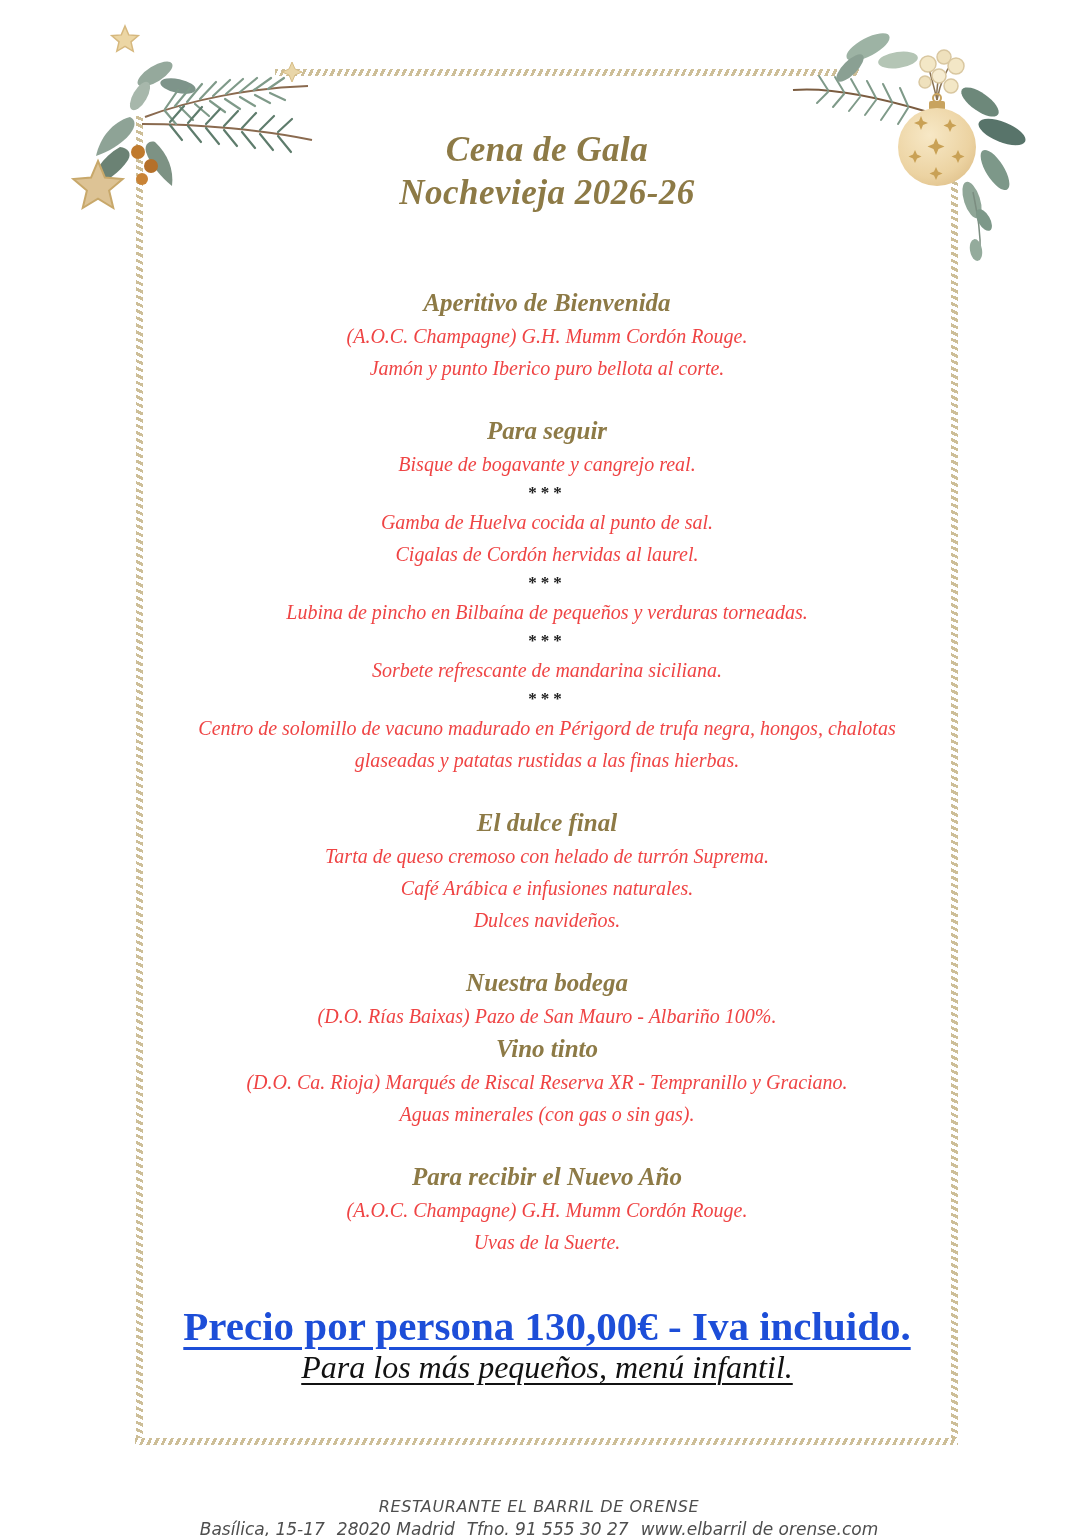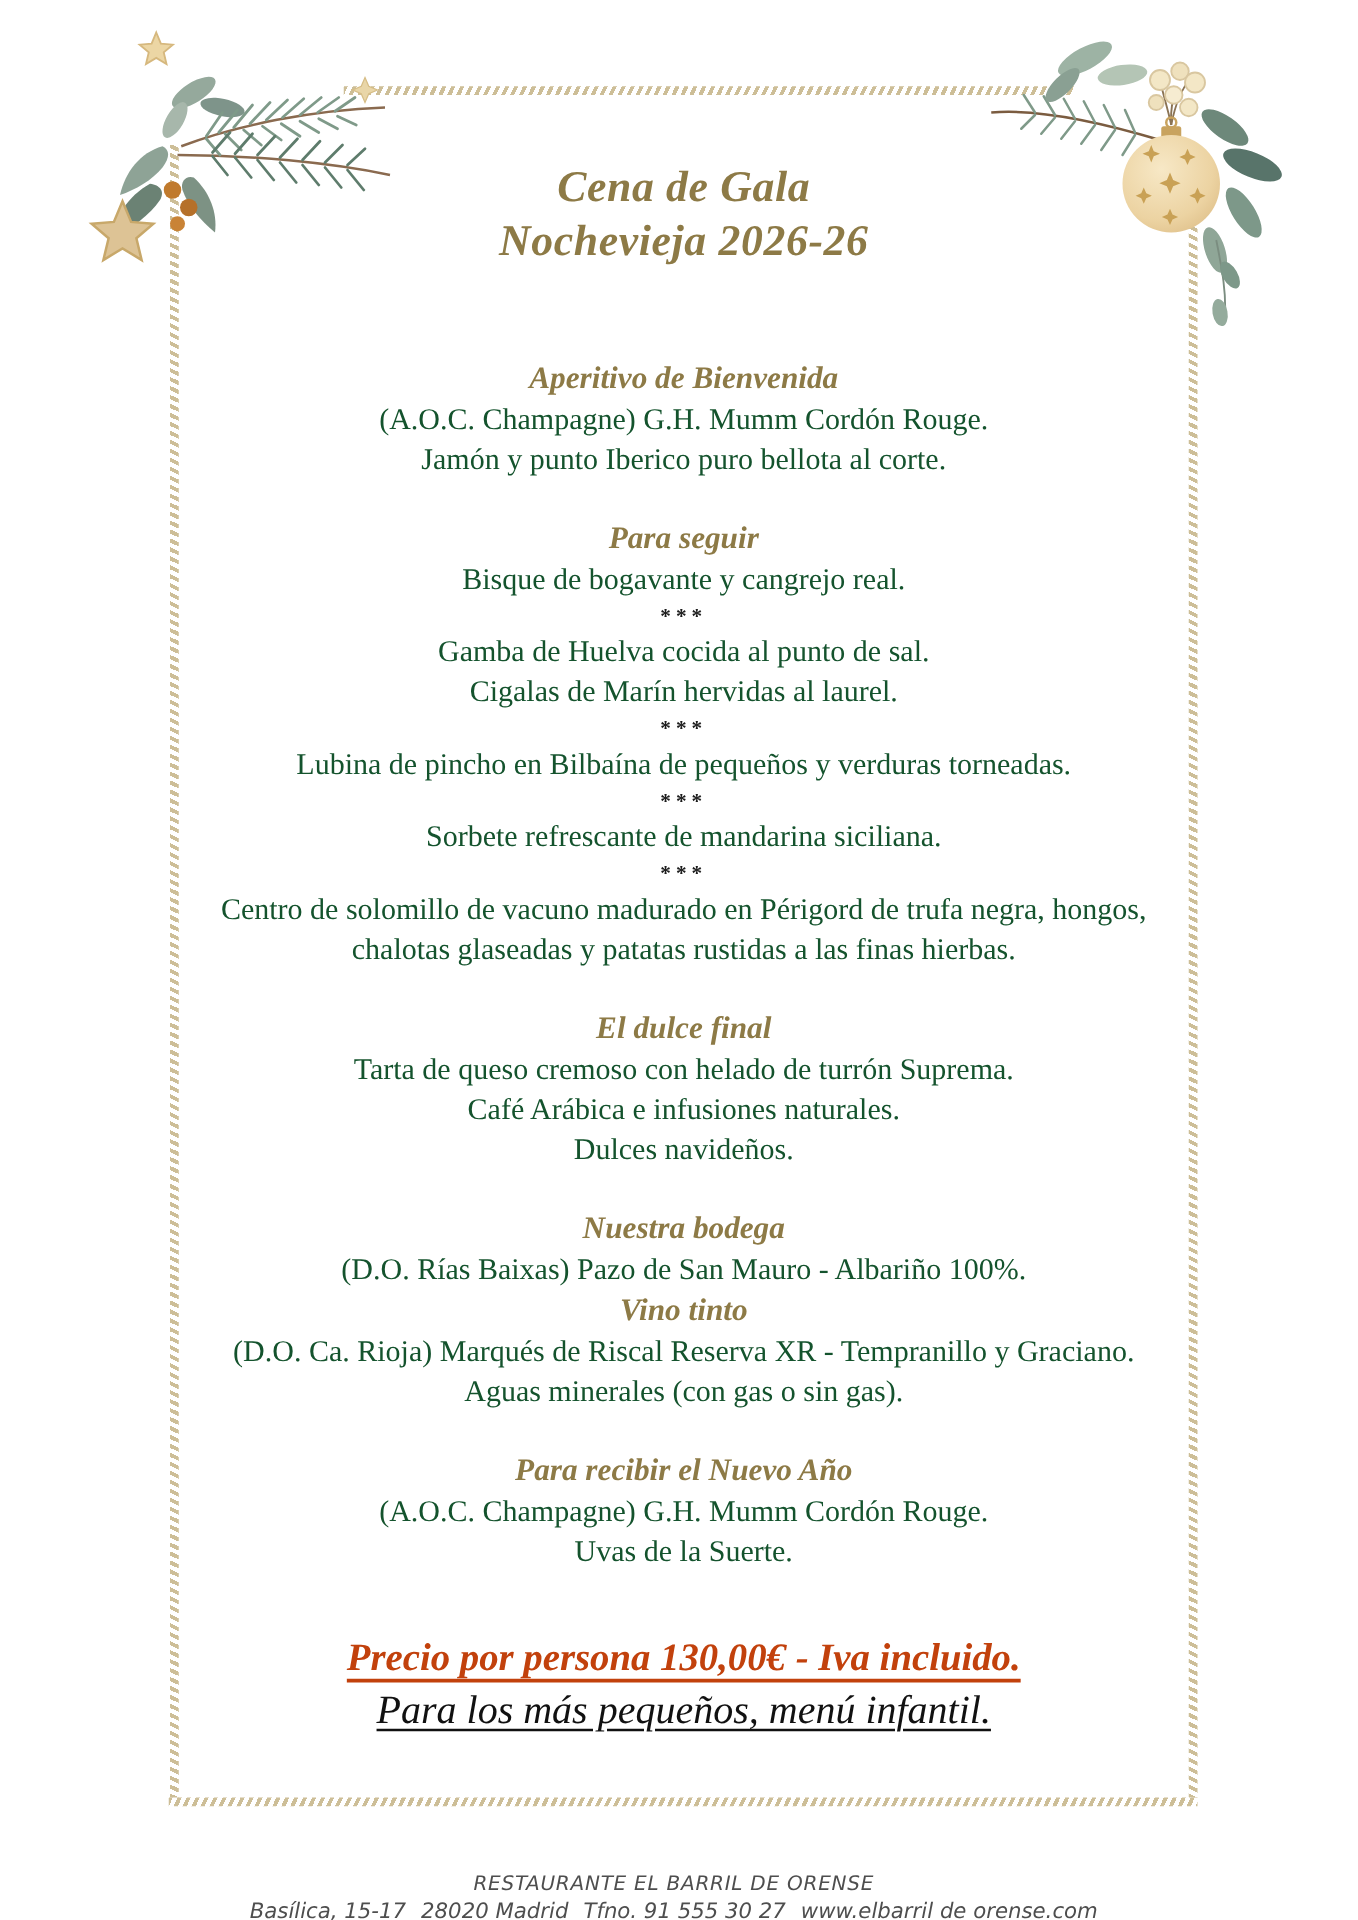--- a/index.html
+++ b/index.html
@@ -24,26 +24,26 @@
   
   .content { position:absolute; left:143px; top:0; width:808px; text-align:center; color:#24241f; }
   .title {
     margin:128px 0 0; font-size:35px; line-height:43px; font-weight:bold; font-style:italic;
     color:#8d7a46; letter-spacing:0.5px;
   }
   .section { margin-top:30px; }
   .section.first { margin-top:72px; }
   .section.tight { margin-top:0; }
   .heading { font-size:25px; line-height:34px; font-weight:bold; font-style:italic; color:#8d7a46; }
-  .line { font-size:24px; line-height:32px; color:#14532d; }
+  .line { font-size:20px; line-height:32px; font-style:italic; color:#ef4444; }
   .line.wide { padding:0 30px; }
   .sep { font-size:17px; line-height:26px; font-weight:bold; letter-spacing:4px; color:#1c1c1c; font-style:normal; }
 
   .price-block { margin-top:48px; }
-  .price-main { font-size:31px; line-height:40px; font-weight:bold; font-style:italic; color:#c2410c; }
+  .price-main { font-size:41px; line-height:40px; font-weight:bold; color:#1d4ed8; }
   .price-main .u { text-decoration:underline; text-decoration-thickness:3px; text-underline-offset:7px; }
   .price-kids { margin-top:5px; font-size:32px; line-height:32px; font-style:italic; color:#111; }
   .price-kids .u { text-decoration:underline; text-decoration-thickness:1.5px; text-underline-offset:5px; }
 
   
   .footer { position:absolute; left:0; top:1453px; width:100%; text-align:center;
             color:#4e4e4e; font-family:"DejaVu Sans", sans-serif; font-style:italic; }
   .footer-name { font-size:16px; letter-spacing:0.6px;margin-top:44px; }
   .footer-info { margin-top:3px; font-size:17px; display:flex; justify-content:center; gap:12px; }
 </style>
@@ -195,21 +195,21 @@
       <div class="heading">Aperitivo de Bienvenida</div>
       <div class="line">(A.O.C. Champagne) G.H. Mumm Cordón Rouge.</div>
       <div class="line">Jamón y punto Iberico puro bellota al corte.</div>
     </div>
 
     <div class="section">
       <div class="heading">Para seguir</div>
       <div class="line">Bisque de bogavante y cangrejo real.</div>
       <div class="sep">***</div>
       <div class="line">Gamba de Huelva cocida al punto de sal.</div>
-      <div class="line">Cigalas de Marín hervidas al laurel.</div>
+      <div class="line">Cigalas de Cordón hervidas al laurel.</div>
       <div class="sep">***</div>
       <div class="line">Lubina de pincho en Bilbaína de pequeños y verduras torneadas.</div>
       <div class="sep">***</div>
       <div class="line">Sorbete refrescante de mandarina siciliana.</div>
       <div class="sep">***</div>
       <div class="line wide">Centro de solomillo de vacuno madurado en Périgord de trufa negra, hongos, chalotas glaseadas y patatas rustidas a las finas hierbas.</div>
     </div>
 
     <div class="section">
       <div class="heading">El dulce final</div>

